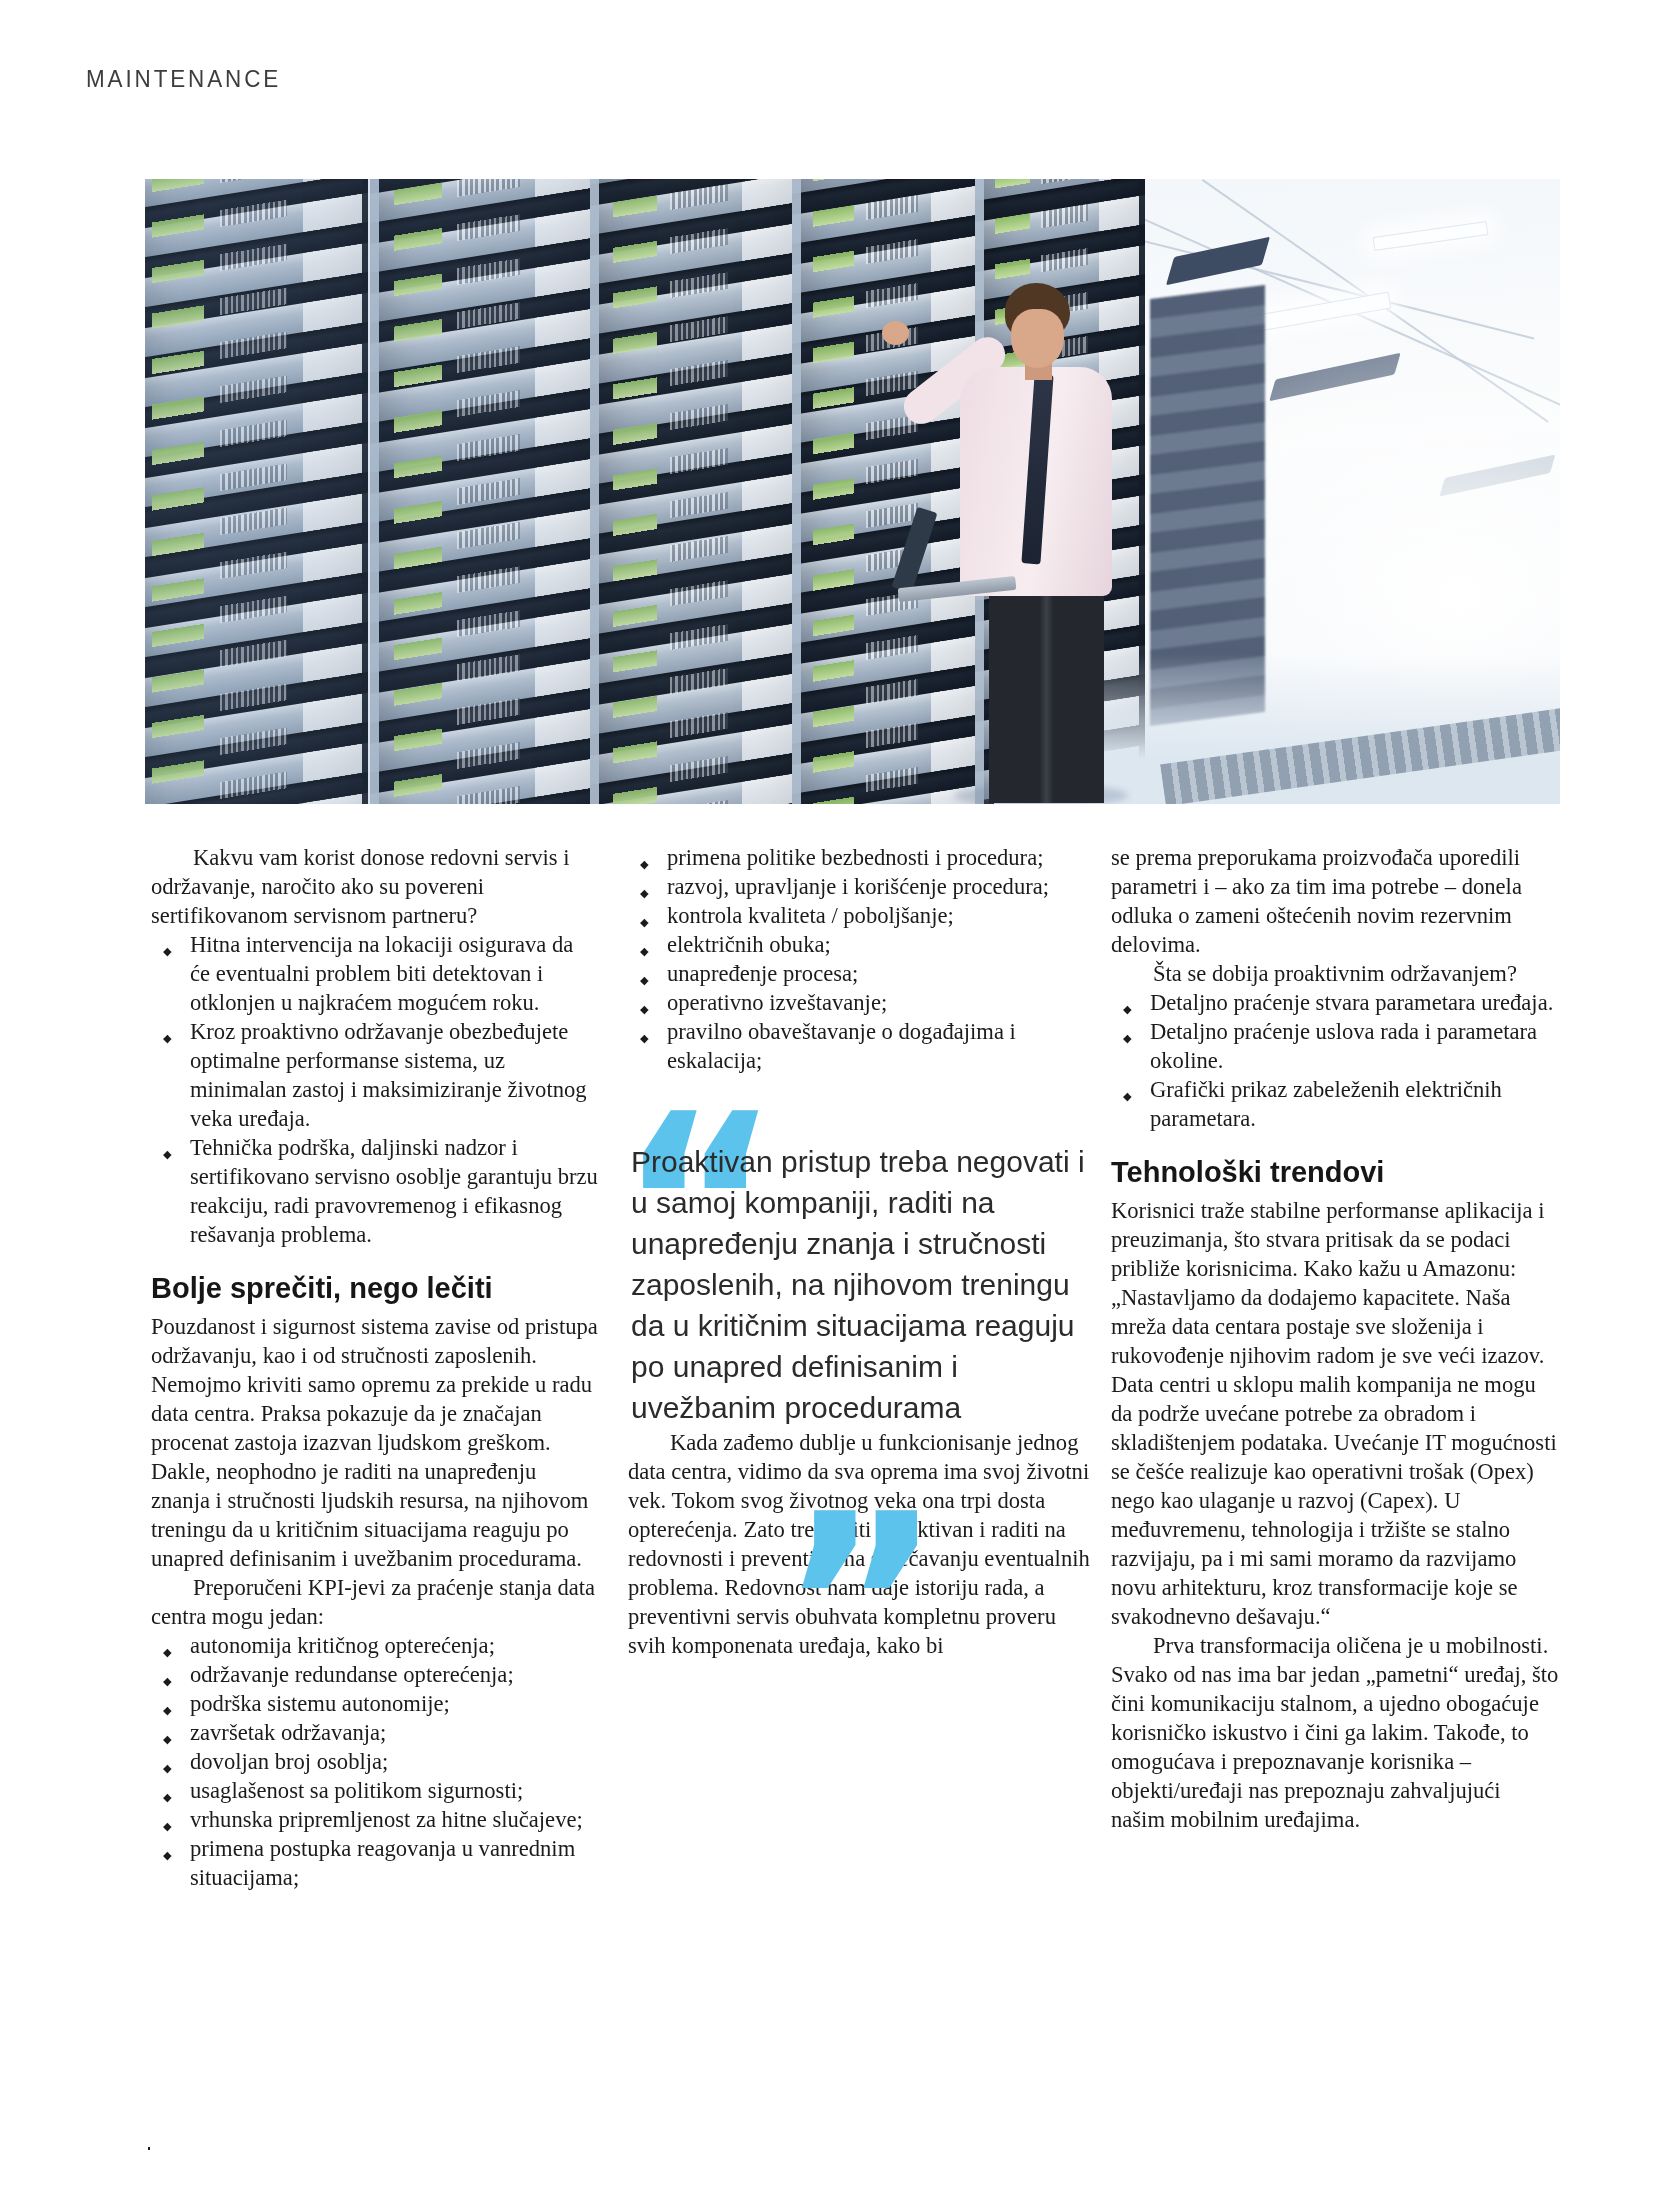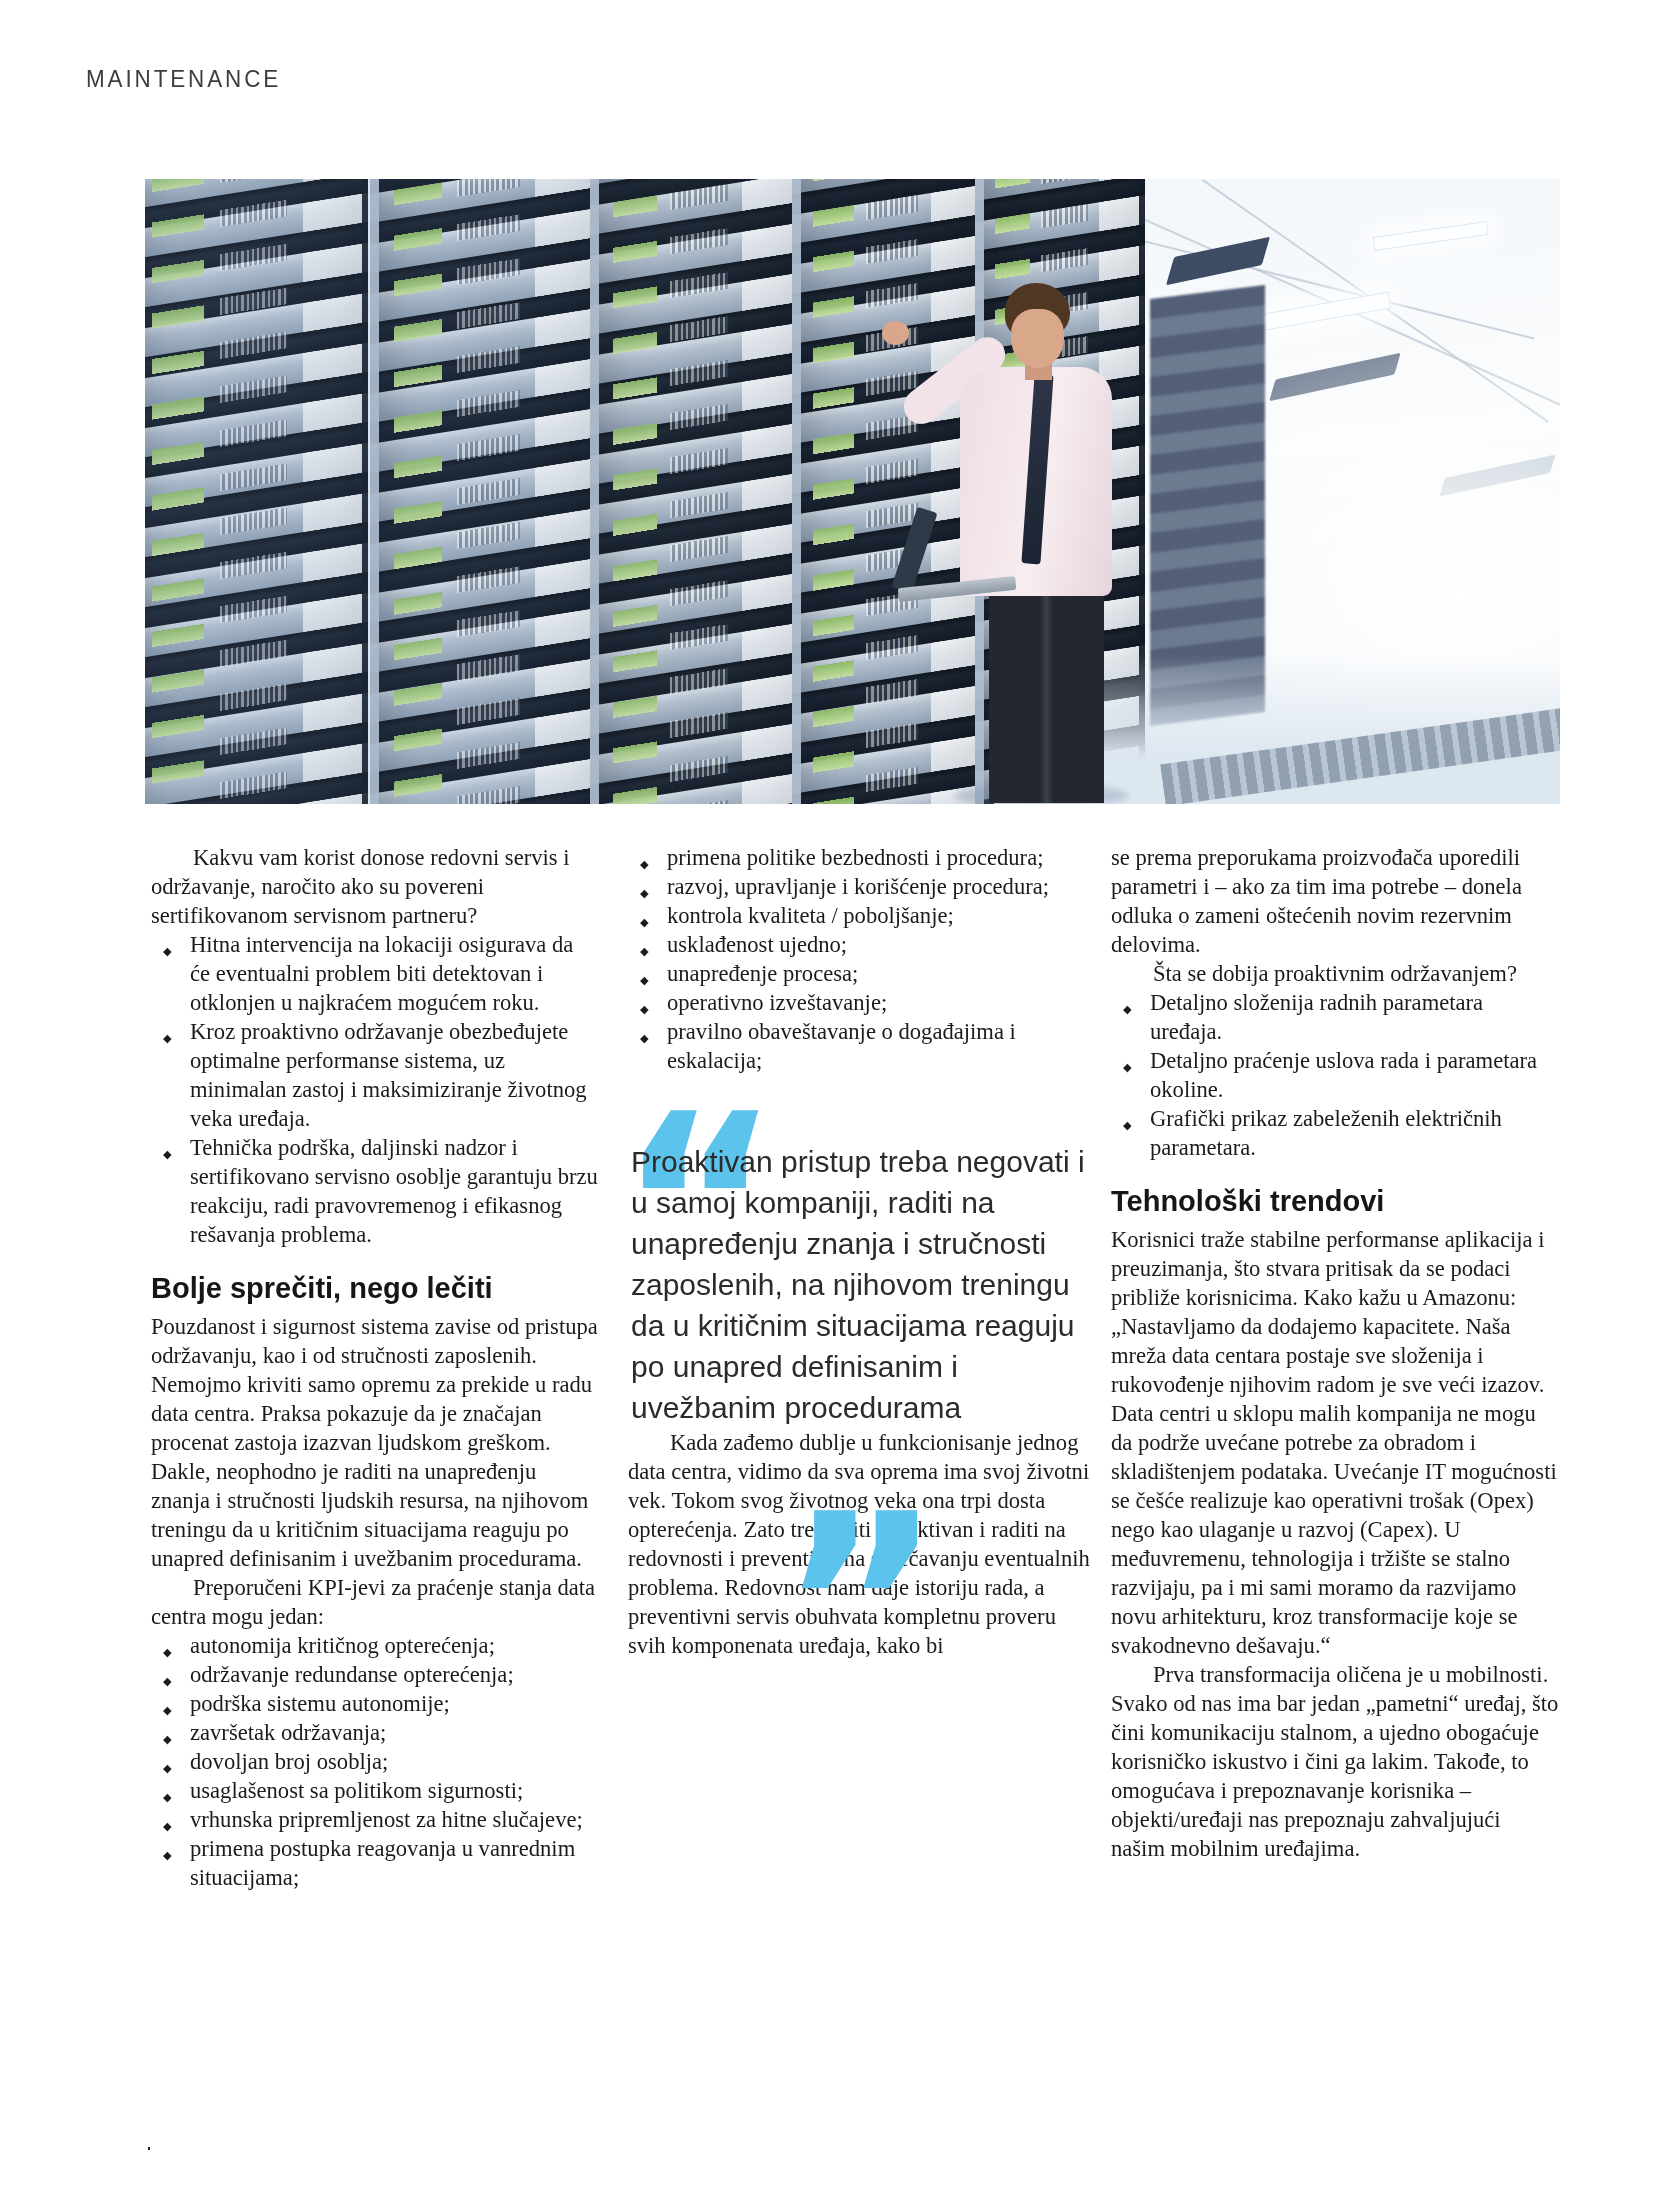--- a/index.html
+++ b/index.html
@@ -193,38 +193,38 @@
       <li>vrhunska pripremljenost za hitne slučajeve;</li>
       <li>primena postupka reagovanja u vanrednim situacijama;</li>
     </ul>
   </div>
 
   <div class="col c2">
     <ul class="bl">
       <li>primena politike bezbednosti i procedura;</li>
       <li>razvoj, upravljanje i korišćenje procedura;</li>
       <li>kontrola kvaliteta / poboljšanje;</li>
-      <li>usklađenost ujedno;</li>
+      <li>električnih obuka;</li>
       <li>unapređenje procesa;</li>
       <li>operativno izveštavanje;</li>
       <li>pravilno obaveštavanje o događajima i eskalacija;</li>
     </ul>
     <figure class="pullquote">
       <span class="qmark q-open">“</span>
       <blockquote>Proaktivan pristup treba negovati i u samoj kompaniji, raditi na unapređenju znanja i stručnosti zaposlenih, na njihovom treningu da u kritičnim situacijama reaguju po unapred definisanim i uvežbanim procedurama</blockquote>
       <span class="qmark q-close">”</span>
     </figure>
     <p class="ind after-quote">Kada zađemo dublje u funkcionisanje jednog data centra, vidimo da sva oprema ima svoj životni vek. Tokom svog životnog veka ona trpi dosta opterećenja. Zato treba biti proaktivan i raditi na redovnosti i preventivi, na sprečavanju eventualnih problema. Redovnost nam daje istoriju rada, a preventivni servis obuhvata kompletnu proveru svih komponenata uređaja, kako bi</p>
   </div>
 
   <div class="col c3">
     <p>se prema preporukama proizvođača uporedili parametri i – ako za tim ima potrebe – donela odluka o zameni oštećenih novim rezervnim delovima.</p>
     <p class="ind">Šta se dobija proaktivnim održavanjem?</p>
     <ul class="bl">
-      <li>Detaljno složenija radnih parametara uređaja.</li>
+      <li>Detaljno praćenje stvara parametara uređaja.</li>
       <li>Detaljno praćenje uslova rada i parametara okoline.</li>
       <li>Grafički prikaz zabeleženih električnih parametara.</li>
     </ul>
     <h2 class="sec">Tehnološki trendovi</h2>
     <p>Korisnici traže stabilne performanse aplikacija i preuzimanja, što stvara pritisak da se podaci približe korisnicima. Kako kažu u Amazonu: „Nastavljamo da dodajemo kapacitete. Naša mreža data centara postaje sve složenija i rukovođenje njihovim radom je sve veći izazov. Data centri u sklopu malih kompanija ne mogu da podrže uvećane potrebe za obradom i skladištenjem podataka. Uvećanje IT mogućnosti se češće realizuje kao operativni trošak (Opex) nego kao ulaganje u razvoj (Capex). U međuvremenu, tehnologija i tržište se stalno razvijaju, pa i mi sami moramo da razvijamo novu arhitekturu, kroz transformacije koje se svakodnevno dešavaju.“</p>
     <p class="ind">Prva transformacija oličena je u mobilnosti. Svako od nas ima bar jedan „pametni“ uređaj, što čini komunikaciju stalnom, a ujedno obogaćuje korisničko iskustvo i čini ga lakim. Takođe, to omogućava i prepoznavanje korisnika – objekti/uređaji nas prepoznaju zahvaljujući našim mobilnim uređajima.</p>
   </div>
 
   <div class="pagenum">22</div>
   <div class="frule"></div>

